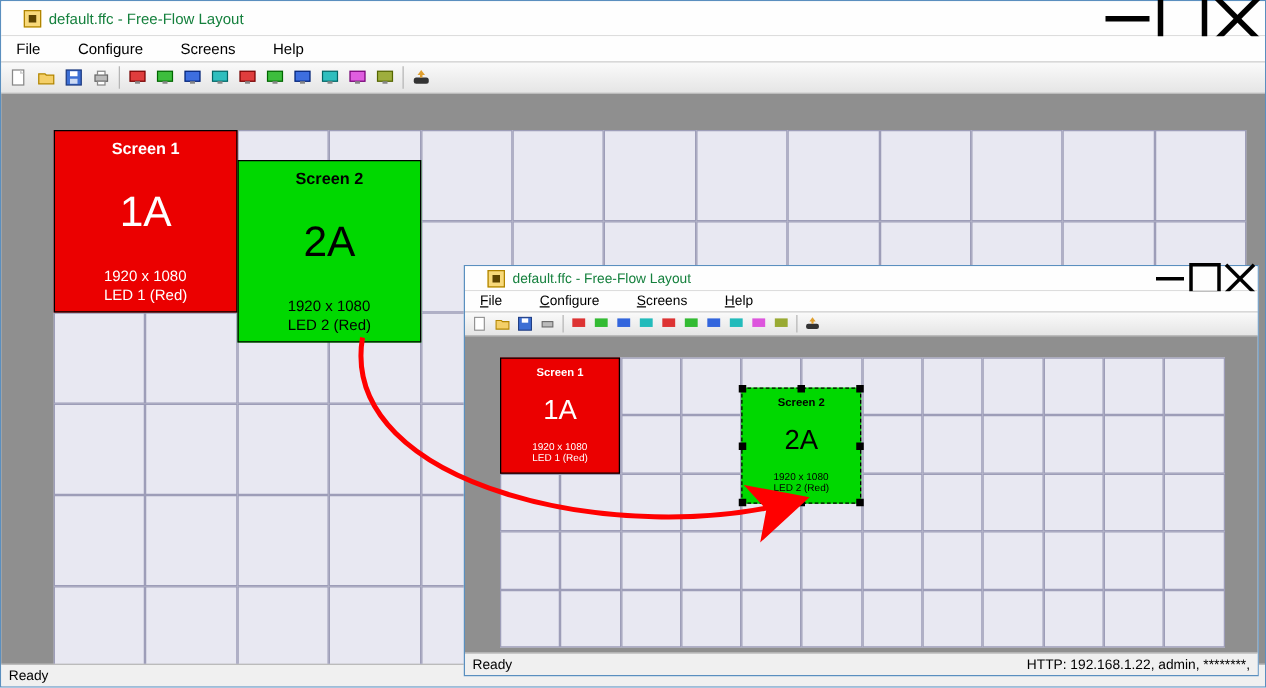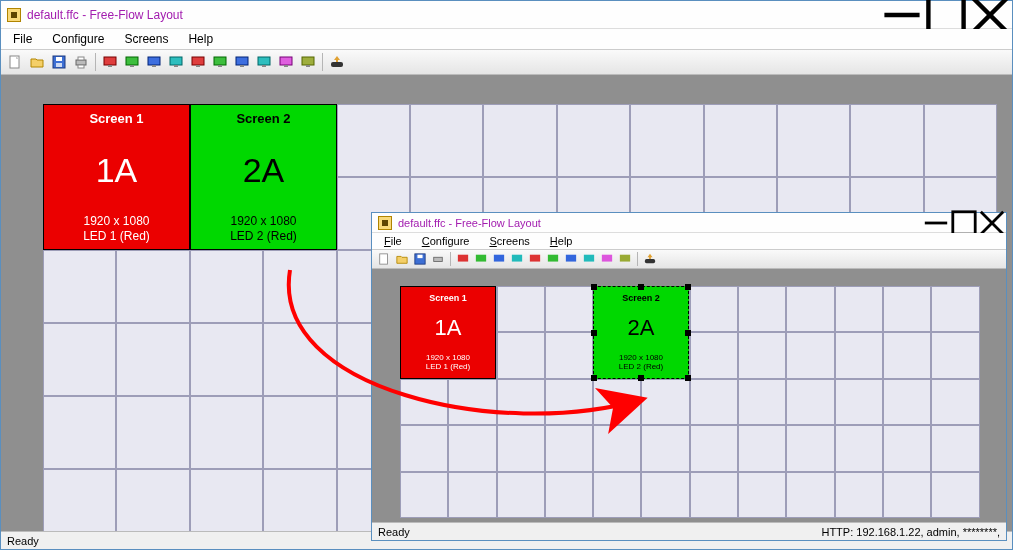--- a/index.html
+++ b/index.html
@@ -23,23 +23,23 @@
   }
   .win1 { top: 0; left: 0; width: 1013px; height: 550px; }
   .win2 { top: 212px; left: 371px; width: 636px; height: 329px; }
 
   .titlebar {
     height: 28px;
     background: #fefefe;
     display: flex;
     align-items: center;
     border-bottom: 1px solid #ddd;
-    padding-left: 6px;
+    padding-left: 18px;
     font-size: 12px;
-    color: #a21caf;
+    color: #15803d;
   }
   .win2 .titlebar { height: 20px; font-size: 11px; }
   .titlebar .app-icon {
     width: 14px; height: 14px;
     border: 1px solid #b08400;
     background: #f8d97a;
     margin-right: 6px;
     position: relative;
   }
   .titlebar .app-icon::after{
@@ -52,21 +52,21 @@
     width: 44px; height: 100%;
     display: flex; align-items:center; justify-content:center;
     color:#333;
   }
   .win2 .titlebar .wbtn { width: 28px; }
 
   .menubar {
     height: 20px;
     display: flex;
     align-items: center;
-    gap: 4px;
+    gap: 14px;
     padding: 0 4px;
     font-size: 12px;
     background: #fefefe;
   }
   .win2 .menubar { height: 16px; font-size: 11px; }
   .menubar .mi { padding: 2px 8px; }
   .menubar .mi .ul { text-decoration: underline; }
 
   .toolbar {
     height: 26px;
@@ -113,28 +113,27 @@
            grid-template-columns: repeat(13, 73.4px);
            grid-template-rows: repeat(6, 73px); }
   
   .grid2 { top:17px; left:28px; width:580px; height:232px;
            grid-template-columns: repeat(12, 48.3px);
            grid-template-rows: repeat(5, 46.4px); }
 
   .screen {
     position:absolute;
     color:#fff;
-    text-align:center;
     display:flex; flex-direction:column;
     align-items:center; justify-content:space-between;
     padding:6px 4px;
     border:1px solid #000;
   }
   .screen.red   { background:#eb0000; }
-  .screen.green { background:#00d800; color:#000; }
+  .screen.green { background:#00d800; color:#000;margin-top:24px; }
   .screen .sname { font-weight:bold; font-size:13px; }
   .screen .big   { font-weight:normal; font-size:34px; }
   .screen .res, .screen .led { font-weight:normal; font-size:12px; line-height:1.2; }
 
   .win2 .screen .sname{font-size:9px;}
   .win2 .screen .big{font-size:22px;}
   .win2 .screen .res,.win2 .screen .led{font-size:8px;}
 
   
   .sel {

